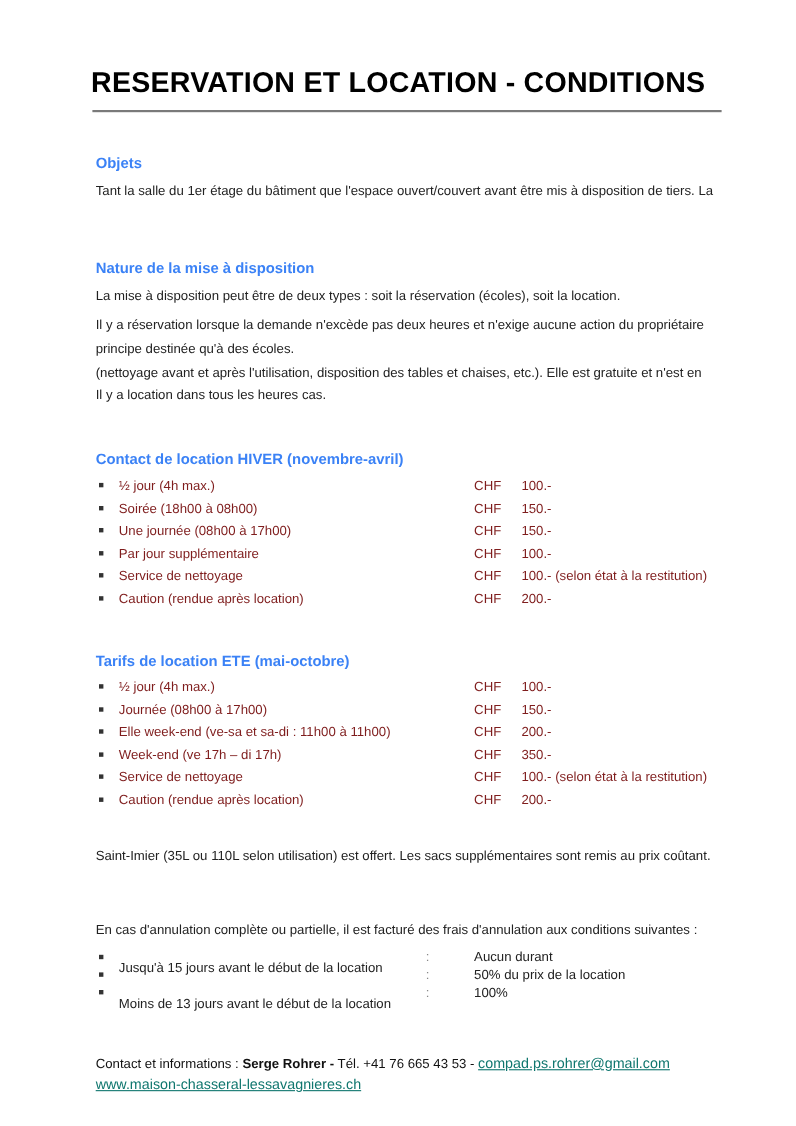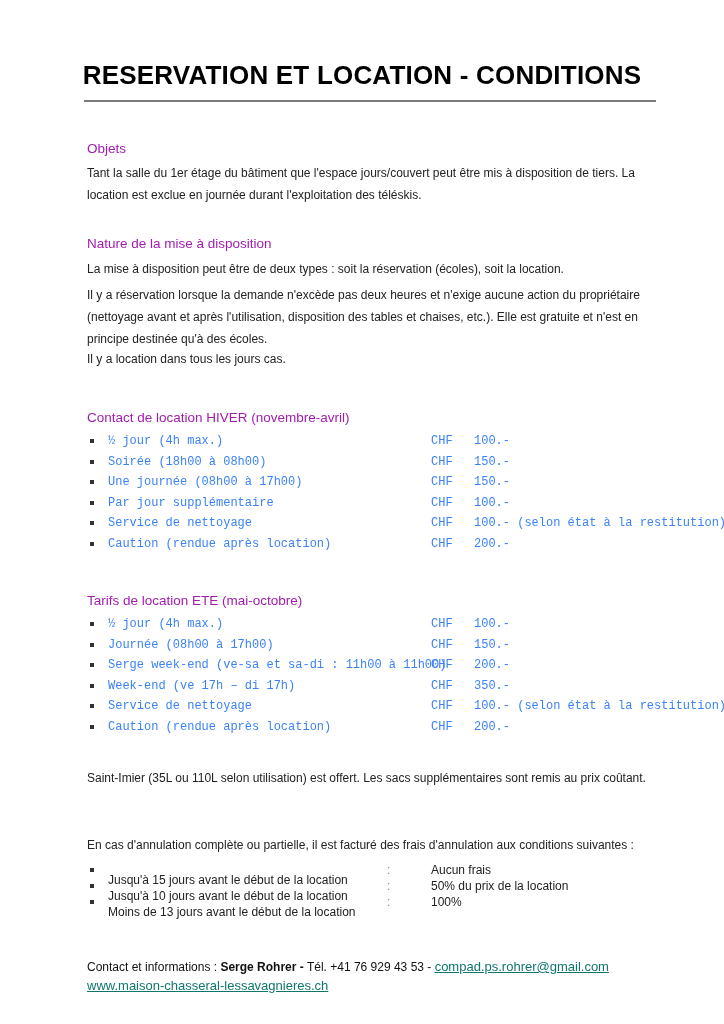--- a/index.html
+++ b/index.html
@@ -3,23 +3,23 @@
 <meta charset="utf-8">
 <style>
   html, body { margin:0; padding:0; background:#ffffff; }
   body { width:724px; height:1024px; position:relative; overflow:hidden;
          font-family:"Liberation Sans", sans-serif; color:#1a1a1a; }
   .abs { position:absolute; }
   .title { left:0; width:724px; top:60px; text-align:center;
            font-family:"Liberation Sans", sans-serif; font-weight:bold;
            font-size:26px; letter-spacing:0.2px; color:#000; }
   .rule { left:84px; width:572px; top:100px; height:2px; background:#7a7a7a; }
-  .h { font-weight:normal; font-size:13.5px; color:#a21caf; left:87px;text-align:center; }
+  .h { font-weight:bold; font-size:13.5px; color:#3b82f6; left:87px;text-align:center; }
   .p { left:87px; width:570px; font-size:12px; color:#222; line-height:22px; }
-  .row { left:87px; width:580px; height:20px; font-size:12px; color:#3b82f6;font-family:Liberation Mono, monospace; }
+  .row { left:87px; width:580px; height:20px; font-size:12px; color:#7f1d1d; }
   .row .bul { position:absolute; left:3px; top:7px; width:4px; height:4px; background:#333; }
   .row .lbl { position:absolute; left:21px; top:2px; white-space:nowrap; }
   .row .cur { position:absolute; left:300px; top:2px;margin-left:44px; }
   .row .amt { position:absolute; left:387px; top:2px; white-space:nowrap; }
   .crow { left:87px; width:580px; height:16px; font-size:12px; color:#222; }
   .crow .bul { position:absolute; left:3px; top:6px; width:4px; height:4px; background:#333; }
   .crow .lbl { position:absolute; left:21px; top:1px; white-space:nowrap;margin-top:10px; }
   .crow .sep { position:absolute; left:300px; top:1px; color:#888; }
   .crow .val { position:absolute; left:344px; top:1px; white-space:nowrap; }
   .foot { left:87px; font-family:"Liberation Sans", sans-serif; font-size:12px; color:#111; white-space:nowrap; }
@@ -27,32 +27,31 @@
   .link { color:#0f766e; text-decoration:underline; }
 </style>
 </head>
 <body>
 
 <div class="abs title">RESERVATION ET LOCATION - CONDITIONS</div>
 <div class="abs rule"></div>
 
 <div class="abs h" style="top:141px;">Objets</div>
 <div class="abs p" style="top:162px;">
-  <div>Tant la salle du 1er étage du bâtiment que l'espace jours/couvert peut être mis à disposition de tiers. La</div>
-  <div>location est exclue en journée durant l'exploitation des téléskis.</div>
+  <div>Tant la salle du 1er étage du bâtiment que l'espace ouvert/couvert avant être mis à disposition de tiers. La</div>
 </div>
 
 <div class="abs h" style="top:236px;">Nature de la mise à disposition</div>
 <div class="abs p" style="top:258px;">La mise à disposition peut être de deux types : soit la réservation (écoles), soit la location.</div>
 <div class="abs p" style="top:284px;">
   <div>Il y a réservation lorsque la demande n'excède pas deux heures et n'exige aucune action du propriétaire</div>
+  <div>principe destinée qu'à des écoles.</div>
   <div>(nettoyage avant et après l'utilisation, disposition des tables et chaises, etc.). Elle est gratuite et n'est en</div>
-  <div>principe destinée qu'à des écoles.</div>
 </div>
-<div class="abs p" style="top:348px;">Il y a location dans tous les jours cas.</div>
+<div class="abs p" style="top:348px;">Il y a location dans tous les heures cas.</div>
 
 <div class="abs h" style="top:410px;">Contact de location HIVER (novembre-avril)</div>
 <div id="hiver-rows">
     <div class="abs row" style="top: 432px;">
       <span class="bul"></span>
       <span class="lbl">½ jour (4h max.)</span>
       <span class="cur">CHF</span>
       <span class="amt">100.-</span>
     </div>
     <div class="abs row" style="top: 452.6px;">
@@ -96,21 +95,21 @@
       <span class="amt">100.-</span>
     </div>
     <div class="abs row" style="top: 635.6px;">
       <span class="bul"></span>
       <span class="lbl">Journée (08h00 à 17h00)</span>
       <span class="cur">CHF</span>
       <span class="amt">150.-</span>
     </div>
     <div class="abs row" style="top: 656.2px;">
       <span class="bul"></span>
-      <span class="lbl">Serge week-end (ve-sa et sa-di : 11h00 à 11h00)</span>
+      <span class="lbl">Elle week-end (ve-sa et sa-di : 11h00 à 11h00)</span>
       <span class="cur">CHF</span>
       <span class="amt">200.-</span>
     </div>
     <div class="abs row" style="top: 676.8px;">
       <span class="bul"></span>
       <span class="lbl">Week-end (ve 17h – di 17h)</span>
       <span class="cur">CHF</span>
       <span class="amt">350.-</span>
     </div>
     <div class="abs row" style="top: 697.4px;">
@@ -130,33 +129,32 @@
 <div class="abs p" style="top:767px;">
   <div>Saint-Imier (35L ou 110L selon utilisation) est offert. Les sacs supplémentaires sont remis au prix coûtant.</div>
 </div>
 
 <div class="abs p" style="top:834px;">En cas d'annulation complète ou partielle, il est facturé des frais d'annulation aux conditions suivantes :</div>
 <div id="annul-rows">
     <div class="abs crow" style="top: 862px;">
       <span class="bul"></span>
       <span class="lbl">Jusqu'à 15 jours avant le début de la location</span>
       <span class="sep">:</span>
-      <span class="val">Aucun frais</span>
+      <span class="val">Aucun durant</span>
     </div>
     <div class="abs crow" style="top: 878px;">
       <span class="bul"></span>
-      <span class="lbl">Jusqu'à 10 jours avant le début de la location</span>
       <span class="sep">:</span>
       <span class="val">50% du prix de la location</span>
     </div>
     <div class="abs crow" style="top: 894px;">
       <span class="bul"></span>
       <span class="lbl">Moins de 13 jours avant le début de la location</span>
       <span class="sep">:</span>
       <span class="val">100%</span>
     </div>
   </div>
 
 <div class="abs foot" style="top:959px;">
-  <span>Contact et informations : </span><b>Serge Rohrer -</b><span> Tél. +41 76 929 43 53 - </span>
+  <span>Contact et informations : </span><b>Serge Rohrer -</b><span> Tél. +41 76 665 43 53 - </span>
   <span class="link" style="font-size:13px;">compad.ps.rohrer@gmail.com</span>
 </div>
 <div class="abs foot link" style="top:978px; font-size:13px;">www.maison-chasseral-lessavagnieres.ch</div>
 
 </body></html>

